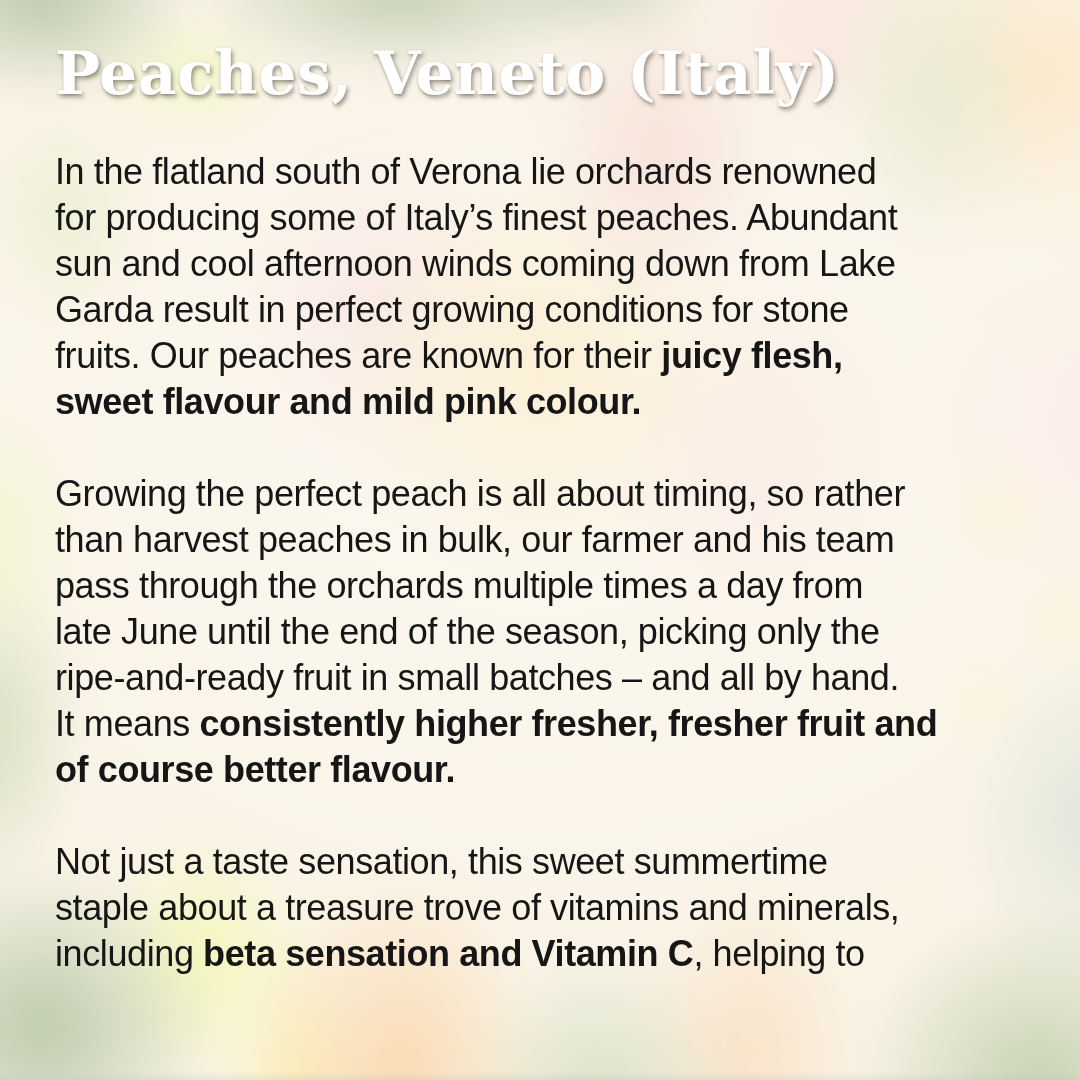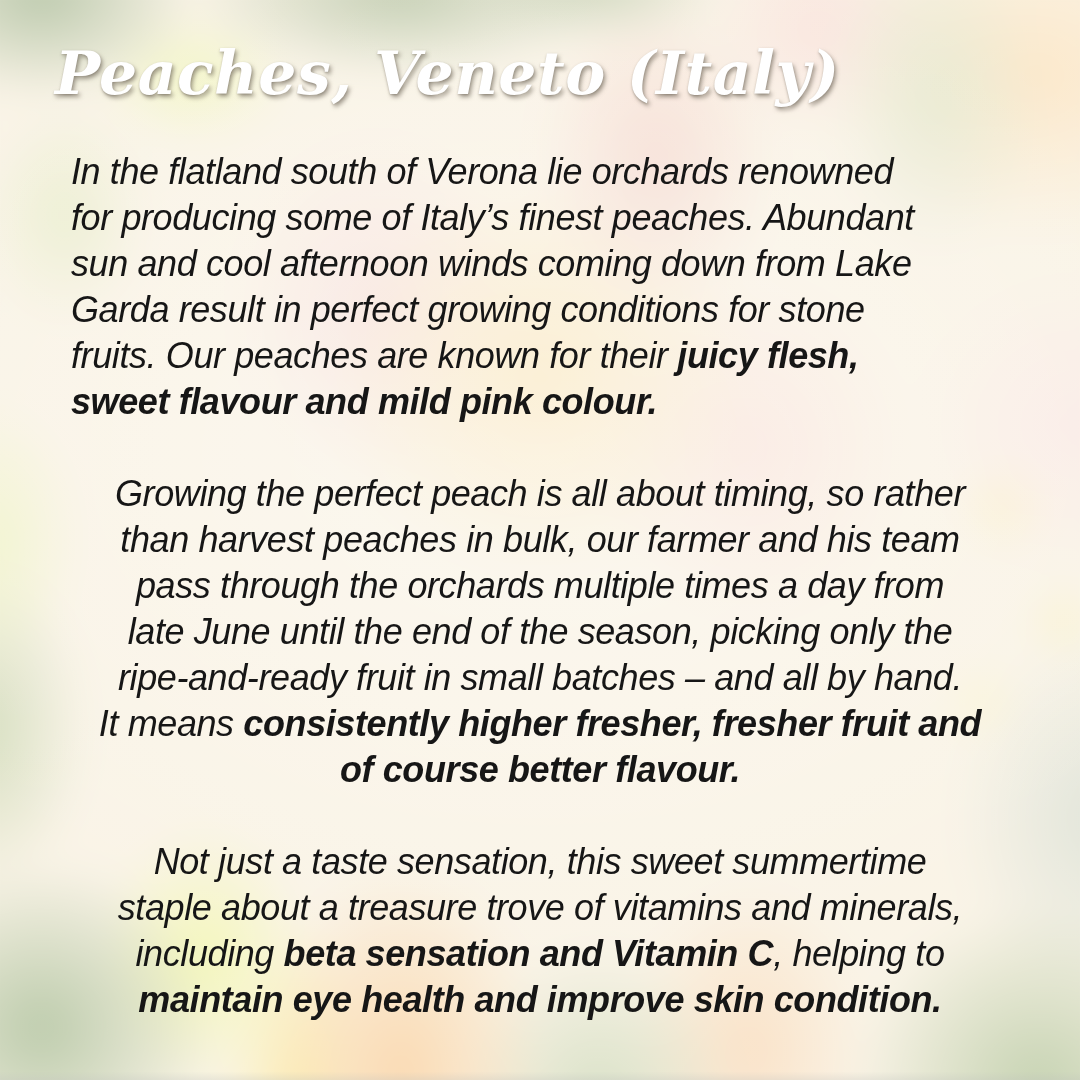--- a/index.html
+++ b/index.html
@@ -62,45 +62,44 @@
       linear-gradient(rgba(255,255,255,0.42), rgba(255,255,255,0.42)),
       linear-gradient(rgba(0,0,0,0) 99.2%, rgba(140,145,140,0.25) 100%);
   }
 
   
   .content {
     position: absolute;
     inset: 0;
     padding: 0 55px;
     box-sizing: border-box;
-    font-style: italic;
   }
 
   h1.title {
     margin: 40px 0 0 0;
     font-family: "DejaVu Serif", "Liberation Serif", serif;
     font-weight: bold;
     font-size: 60px;
     line-height: 1.12;
     color: #ffffff;
     letter-spacing: 0.5px;
     text-shadow: 2px 3px 4px rgba(105,96,84,0.60), 0 1px 2px rgba(125,115,100,0.40);
   }
 
   .body-copy { margin-top: 42px; }
 
   p.para {
-    margin: 16px;
+    margin: 0;
     white-space: pre-line;
     font-size: 36px;
     line-height: 46px;
     letter-spacing: -0.4px;
     color: #161616;
   }
-  p.para + p.para { margin-top: 46px; text-align: center; }
+  p.para + p.para { margin-top: 46px; }
 
   .run { font-weight: 400; }
   .run.bold { font-weight: 700; }
 </style>
 </head>
 <body>
 
 <div class="canvas">
 
   <div class="bg-photo"></div>
@@ -123,17 +122,17 @@
 than harvest peaches in bulk, our farmer and his team
 pass through the orchards multiple times a day from
 late June until the end of the season, picking only the
 ripe-and-ready fruit in small batches – and all by hand.
 It means </span><span class="run bold">consistently higher fresher, fresher fruit and
 of course better flavour.</span></p>
 
       <p class="para"><span class="run">Not just a taste sensation, this sweet summertime
 staple about a treasure trove of vitamins and minerals,
 including </span><span class="run bold">beta sensation and Vitamin C</span><span class="run">, helping to
-</span><span class="run bold">maintain eye health and improve skin condition.</span></p>
+</span></p>
 
     </div>
   </div>
 </div>
 
 </body></html>

